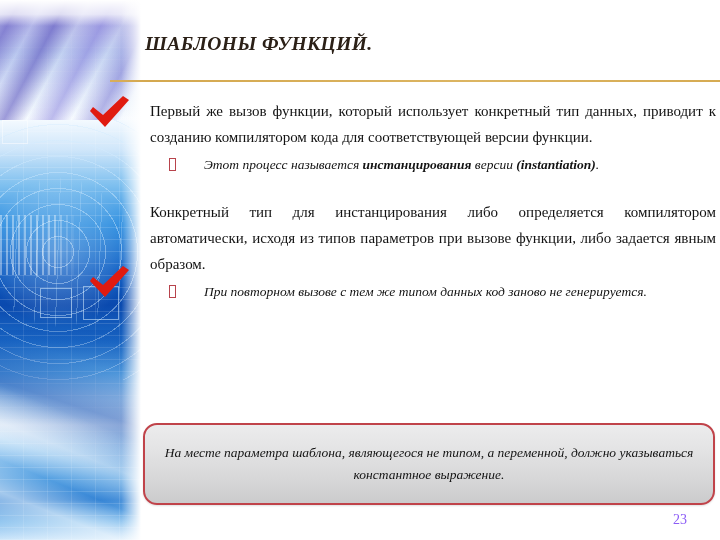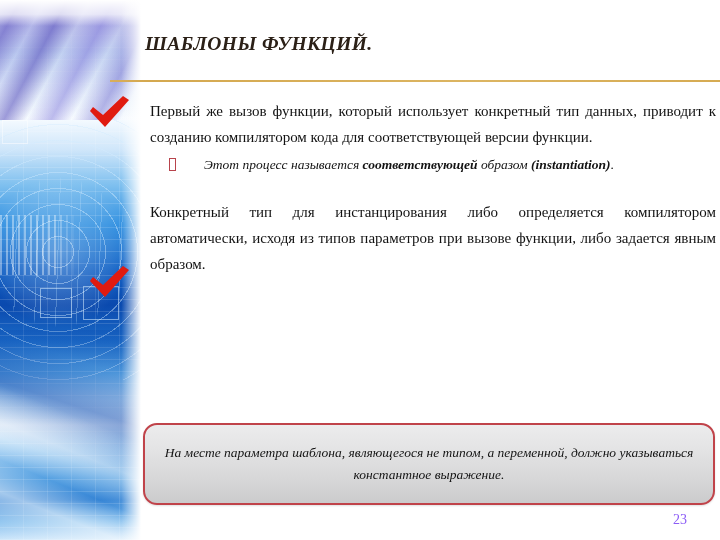--- a/index.html
+++ b/index.html
@@ -271,25 +271,28 @@
     <svg width="42" height="34" viewBox="0 0 42 34" xmlns="http://www.w3.org/2000/svg">
       <path d="M2 15 L5 11 L15 19 L35 0 L41 4 L17 31 Z" fill="#e01b10"></path>
     </svg>
   </div>
 
   <div id="content">
 
     <p class="para p1">Первый же вызов функции, который использует конкретный тип данных, приводит к созданию компилятором кода для соответствующей версии функции.</p>
 
     <div class="subitem">
-      <span class="subbullet"></span><span>Этот процесс называется </span><span class="bold-inline">соответствующей</span><span> образом </span><span class="bold-latin">(instantiation)</span><span>.</span>
+      <span class="subbullet"></span><span>Этот процесс называется </span><span class="bold-inline">инстанцирования</span><span> версии </span><span class="bold-latin">(instantiation)</span><span>.</span>
     </div>
 
     <p class="para p2">Конкретный тип для инстанцирования либо определяется компилятором автоматически, исходя из типов параметров при вызове функции, либо задается явным образом.</p>
 
+    <div class="subitem">
+      <span class="subbullet"></span><span>При повторном вызове с тем же типом данных код заново не генерируется.</span>
+    </div>
 
   </div>
 
   <div id="callout">
     <div id="callout-text">На месте параметра шаблона, являющегося не типом, а переменной, должно указываться константное выражение.</div>
   </div>
 
   <div id="page-number">23</div>
 
 </div>

